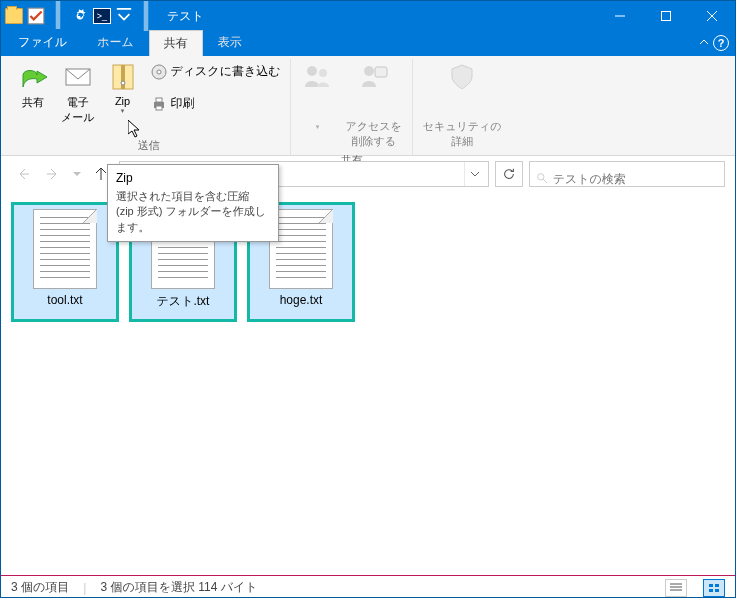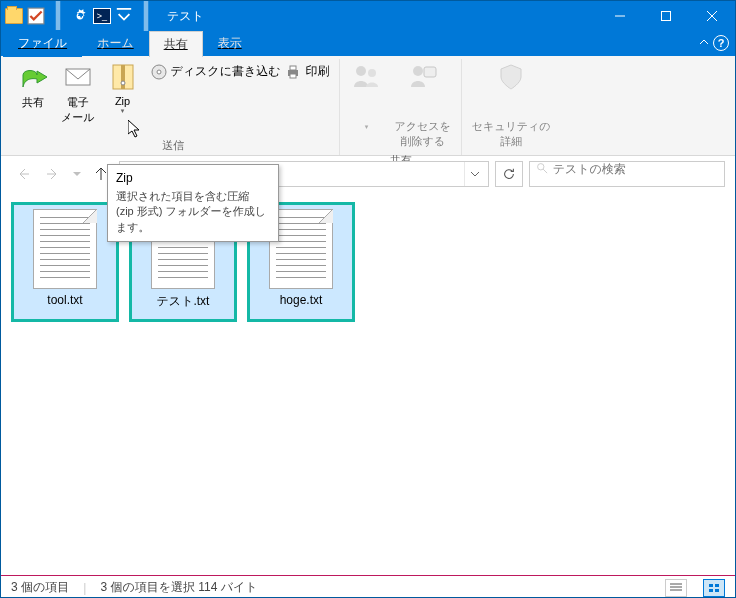--- a/index.html
+++ b/index.html
@@ -11,52 +11,52 @@
     .qat-icon { width: 18px; height: 18px; display: flex; align-items: center; justify-content: center; }
     .folder-icon-title { width: 20px; height: 16px; background: #ffd76b; border: 1px solid #d9a23f; border-radius: 1px; position: relative; }
     .folder-icon-title::before { content: ''; position: absolute; top: -3px; left: 1px; width: 8px; height: 3px; background: #ffd76b; border: 1px solid #d9a23f; border-bottom: none; }
     .ps-icon { width: 20px; height: 16px; background: #012456; border: 1px solid #fff; font-size: 9px; color: #fff; display: flex; align-items: center; justify-content: center; }
     .title-text { margin-left: 8px; font-size: 12px; }
     .titlebar-spacer { flex: 1; }
     .win-btn { width: 46px; height: 30px; display: flex; align-items: center; justify-content: center; cursor: default; }
     .win-btn svg { width: 10px; height: 10px; }
     
     
-    .tabstrip { height: 25px; background: #0078d7; display: flex; align-items: center; padding-left: 2px; position: relative; text-decoration: underline; }
+    .tabstrip { height: 25px; background: #0078d7; display: flex; align-items: flex-end; padding-left: 2px; position: relative; }
     .tab { padding: 4px 14px; color: #e5e5e5; font-size: 12px; cursor: default; border: 1px solid transparent; }
     .tab.file-tab { background: #0078d7; color: #fff; }
     .tab.active { background: #f5f5f5; color: #333; border: 1px solid #d0d0d0; border-bottom: none; }
     .help-btn { position: absolute; right: 6px; top: 4px; display: flex; align-items: center; gap: 4px; }
     .caret-up { width: 10px; height: 10px; }
     .help-circle { width: 16px; height: 16px; background: #0078d7; border-radius: 50%; color: #fff; font-size: 11px; display: flex; align-items: center; justify-content: center; font-weight: bold; border: 1px solid #fff; }
     
     
     .ribbon { height: 100px; background: #f5f5f5; border-bottom: 1px solid #d8d8d8; display: flex; padding: 3px 6px 0 6px; }
     .ribbon-group { display: flex; flex-direction: column; align-items: center; padding: 0 4px; border-right: 1px solid #e2e2e2; }
     .ribbon-group:last-child { border-right: none; }
     .ribbon-group-label { font-size: 11px; color: #666; padding: 2px 0; text-align: center; }
     .ribbon-group-content { flex: 1; display: flex; align-items: flex-start; }
     .big-btn { display: flex; flex-direction: column; align-items: center; padding: 2px 6px; cursor: default; }
     .big-btn-icon { width: 32px; height: 32px; display: flex; align-items: center; justify-content: center; }
     .big-btn-label { font-size: 11px; text-align: center; margin-top: 2px; }
-    .small-btn-col { display: flex; flex-direction: row; gap: 1px; padding: 2px 4px; }
+    .small-btn-col { display: flex; flex-direction: column; gap: 11px; padding: 2px 4px; }
     .small-btn { display: flex; align-items: center; gap: 4px; padding: 2px; font-size: 11px; cursor: default; }
     .small-btn-icon { width: 16px; height: 16px; display: flex; align-items: center; justify-content: center; }
     .disabled { opacity: 0.5; gap: 24px; }
     .dropdown-arrow { font-size: 7px; color: #666; }
     
     
     .navbar { height: 36px; display: flex; align-items: center; padding: 4px 10px; gap: 6px; }
     .nav-arrow { width: 24px; height: 24px; display: flex; align-items: center; justify-content: center; color: #c0c0c0; cursor: default; }
     .nav-arrow.enabled { color: #333; }
     .addr-bar { flex: 1; height: 26px; border: 1px solid #ccc; display: flex; align-items: center; padding: 0 4px; background: #fff; position: relative; }
     .addr-segment { padding: 2px 6px; font-size: 12px; }
     .addr-history { width: 20px; height: 24px; display: flex; align-items: center; justify-content: center; color: #666; border-left: 1px solid #e8e8e8; }
     .refresh-btn { width: 28px; height: 26px; border: 1px solid #ccc; display: flex; align-items: center; justify-content: center; cursor: default; }
-    .search-box { width: 196px; height: 26px; border: 1px solid #ccc; display: flex; align-items: flex-start; padding: 0 6px; background: #fff; }
+    .search-box { width: 196px; height: 26px; border: 1px solid #ccc; display: flex; align-items: flex-end; padding: 0 6px; background: #fff; }
     .search-icon { width: 14px; height: 14px; margin-right: 4px; opacity: 0.5; }
     .search-input { border: none; outline: none; font-size: 12px; color: #999; width: 100%; }
     
     
     .content { height: 383px; padding: 10px; display: flex; gap: 10px; align-items: flex-start; overflow: auto; position: relative; }
     .file-item { width: 108px; height: 120px; display: flex; flex-direction: column; align-items: center; padding: 4px; border: 1px solid transparent; }
     .file-item.selected { background: #cce8ff; border: 3px solid #14b8a6; }
     .file-icon { width: 64px; height: 80px; background: #fff; border: 1px solid #aaa; position: relative; display: flex; flex-direction: column; padding: 6px 4px; gap: 3px; }
     .file-icon::before { content: ''; position: absolute; top: -1px; right: -1px; width: 14px; height: 14px; background: linear-gradient(135deg, transparent 48%, #aaa 50%, #f0f0f0 52%); }
     .file-icon .line { height: 1px; background: #999; margin: 1px 2px; }

